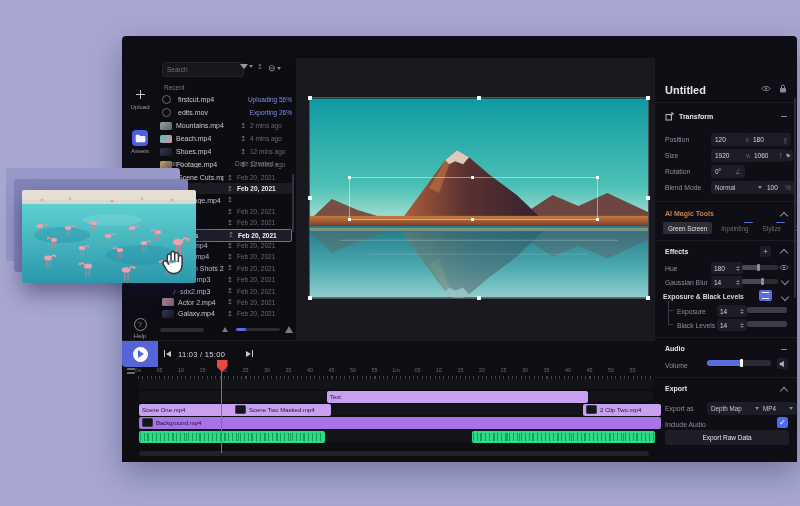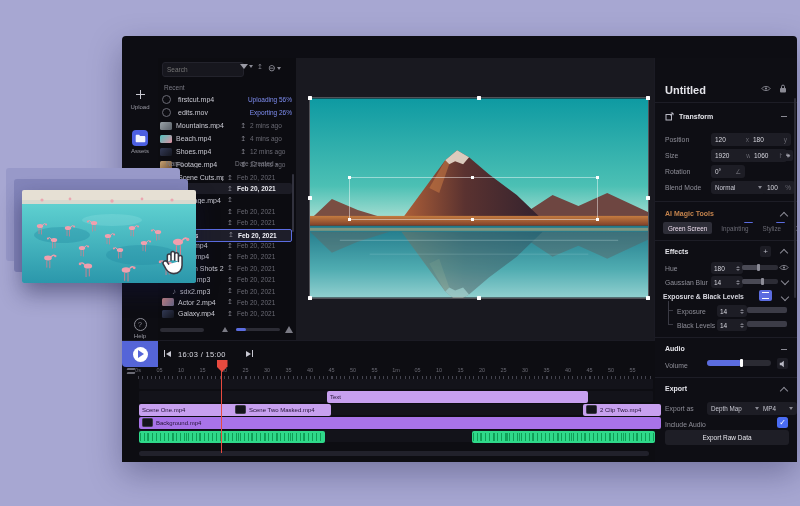--- a/index.html
+++ b/index.html
@@ -599,21 +599,21 @@
   <div id="tl">
     <div id="playBtn">
       <div class="circ">
           <div class="tri"></div>
         </div>
     </div>
     <div class="skip" style="left:42px">
       <span class="bar"></span>
         <span class="tl left"></span>
       </div>
-    <div id="tcode">16:03 / 15:00</div>
+    <div id="tcode">11:03 / 15:00</div>
     <div class="skip" style="left:124px">
       <span class="tl right"></span>
         <span class="bar"></span>
       </div>
 
     <div class="layersIco"></div>
     <div id="ruler">
         <div id="ticks"></div>
         <span class="lab" style="left: 16px;">0s</span>
         <span class="lab" style="left: 37.5px;">05</span>

